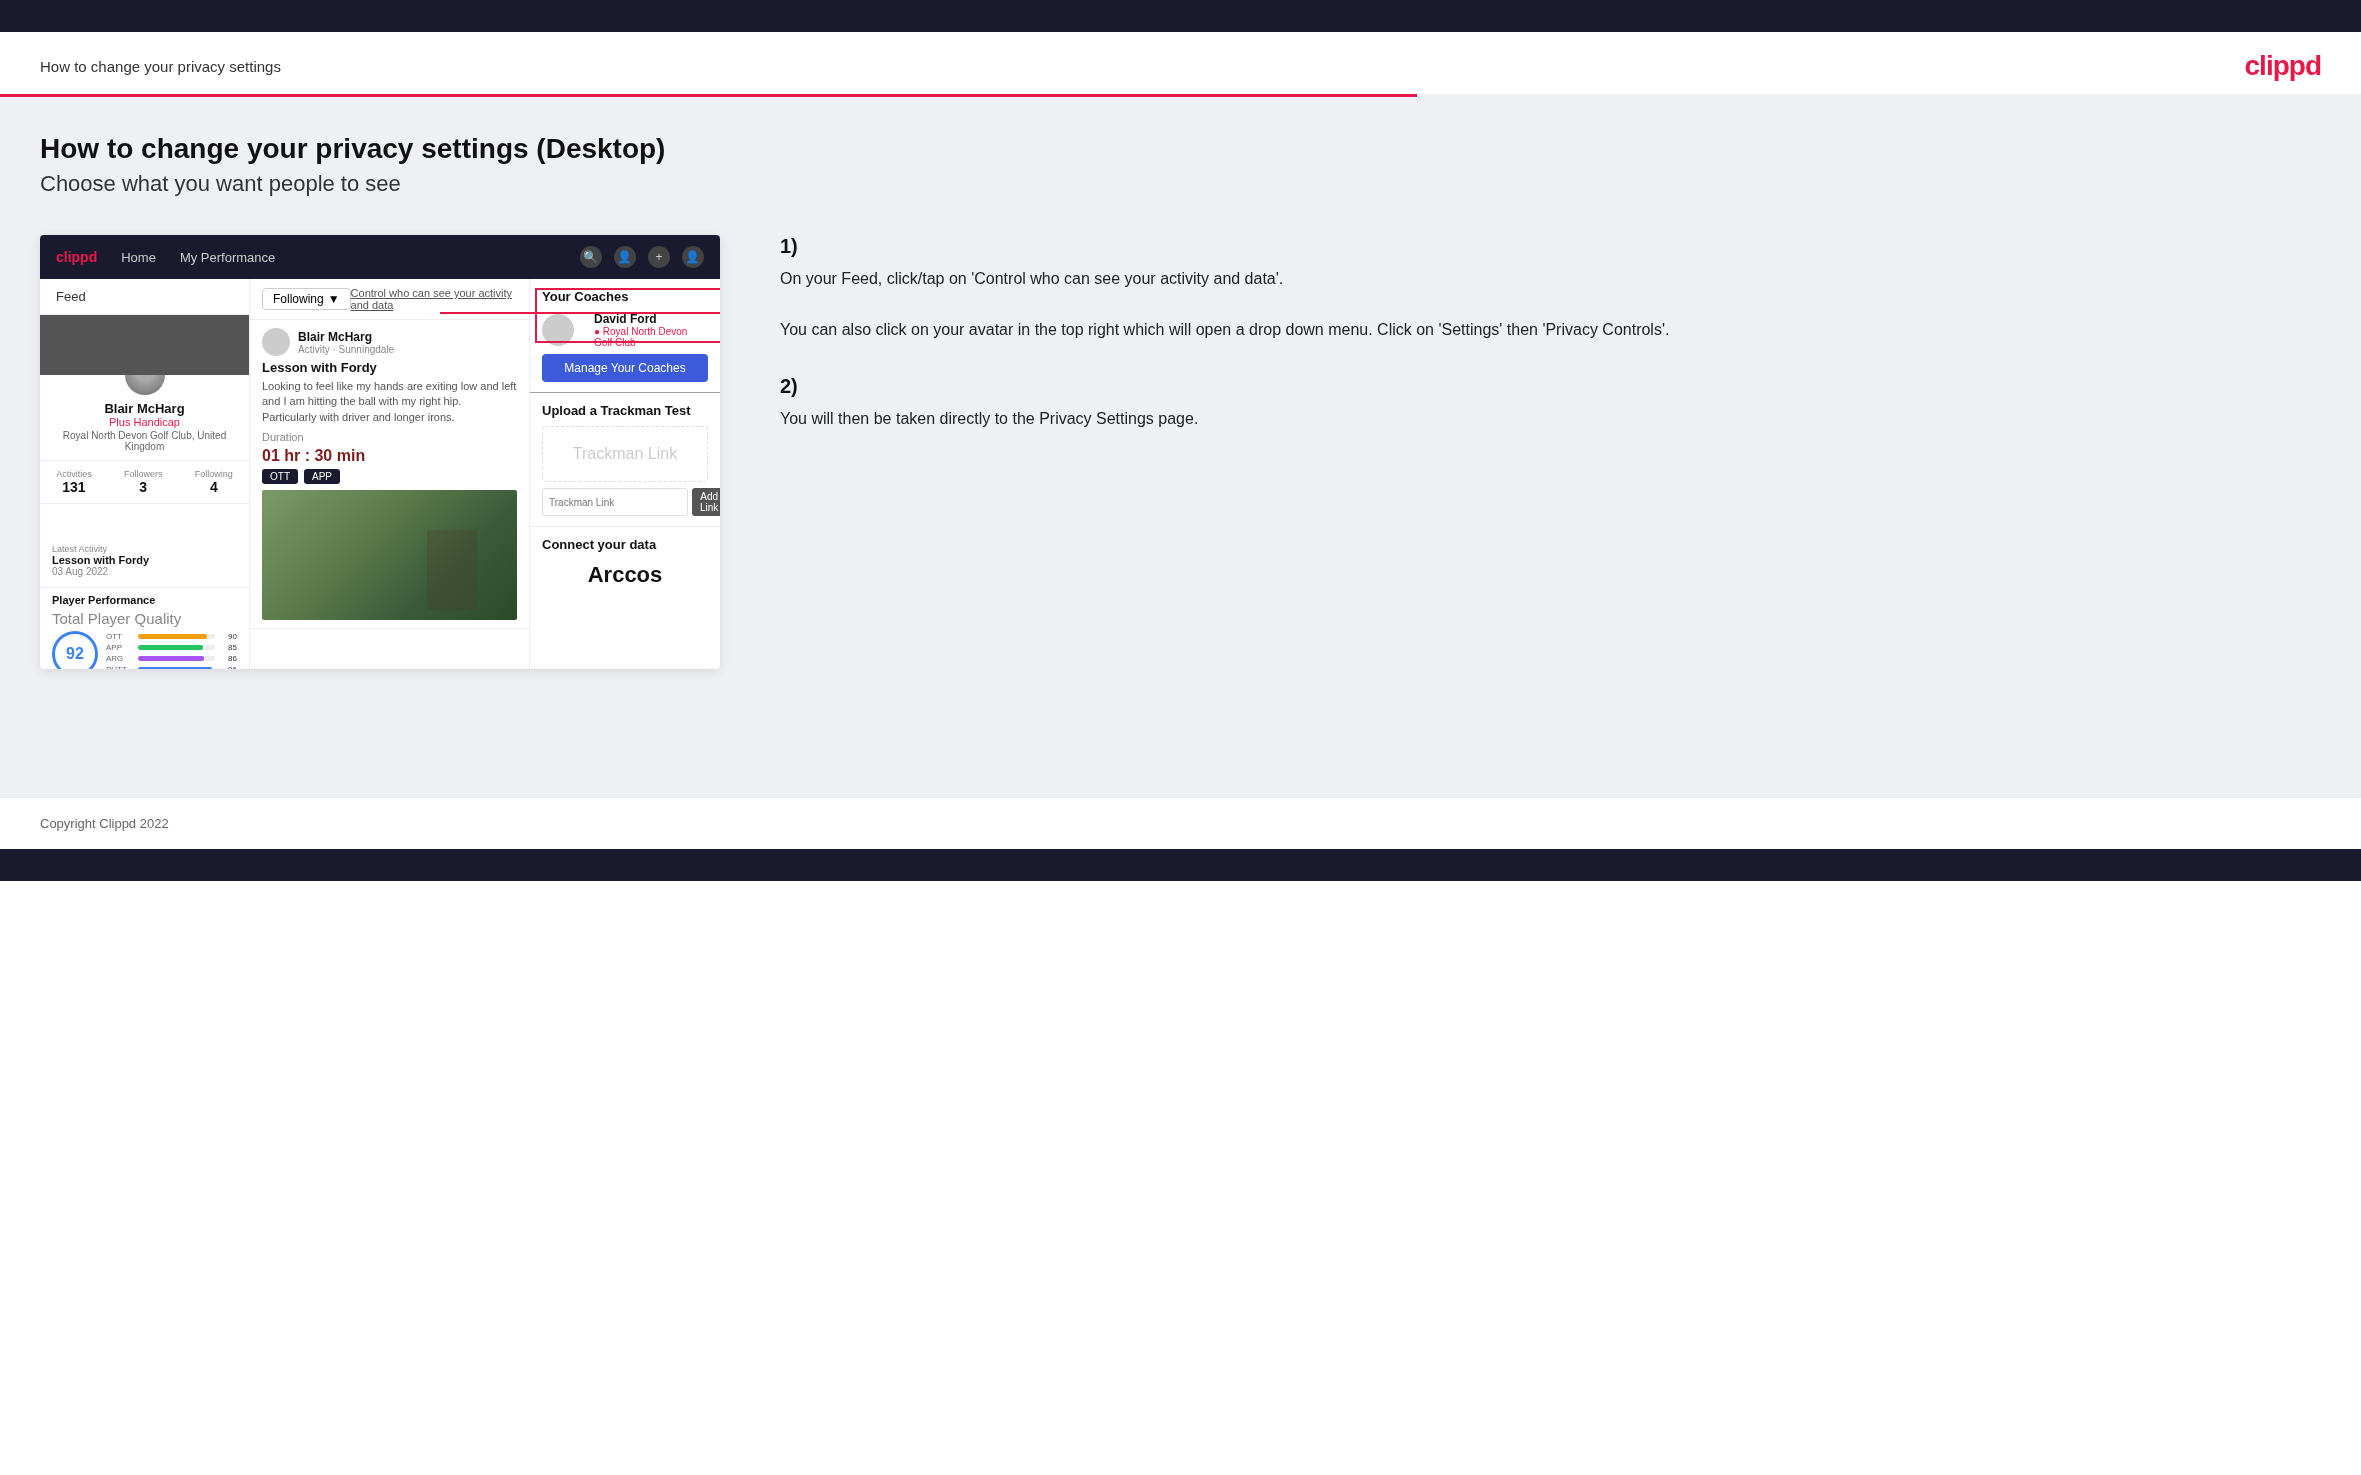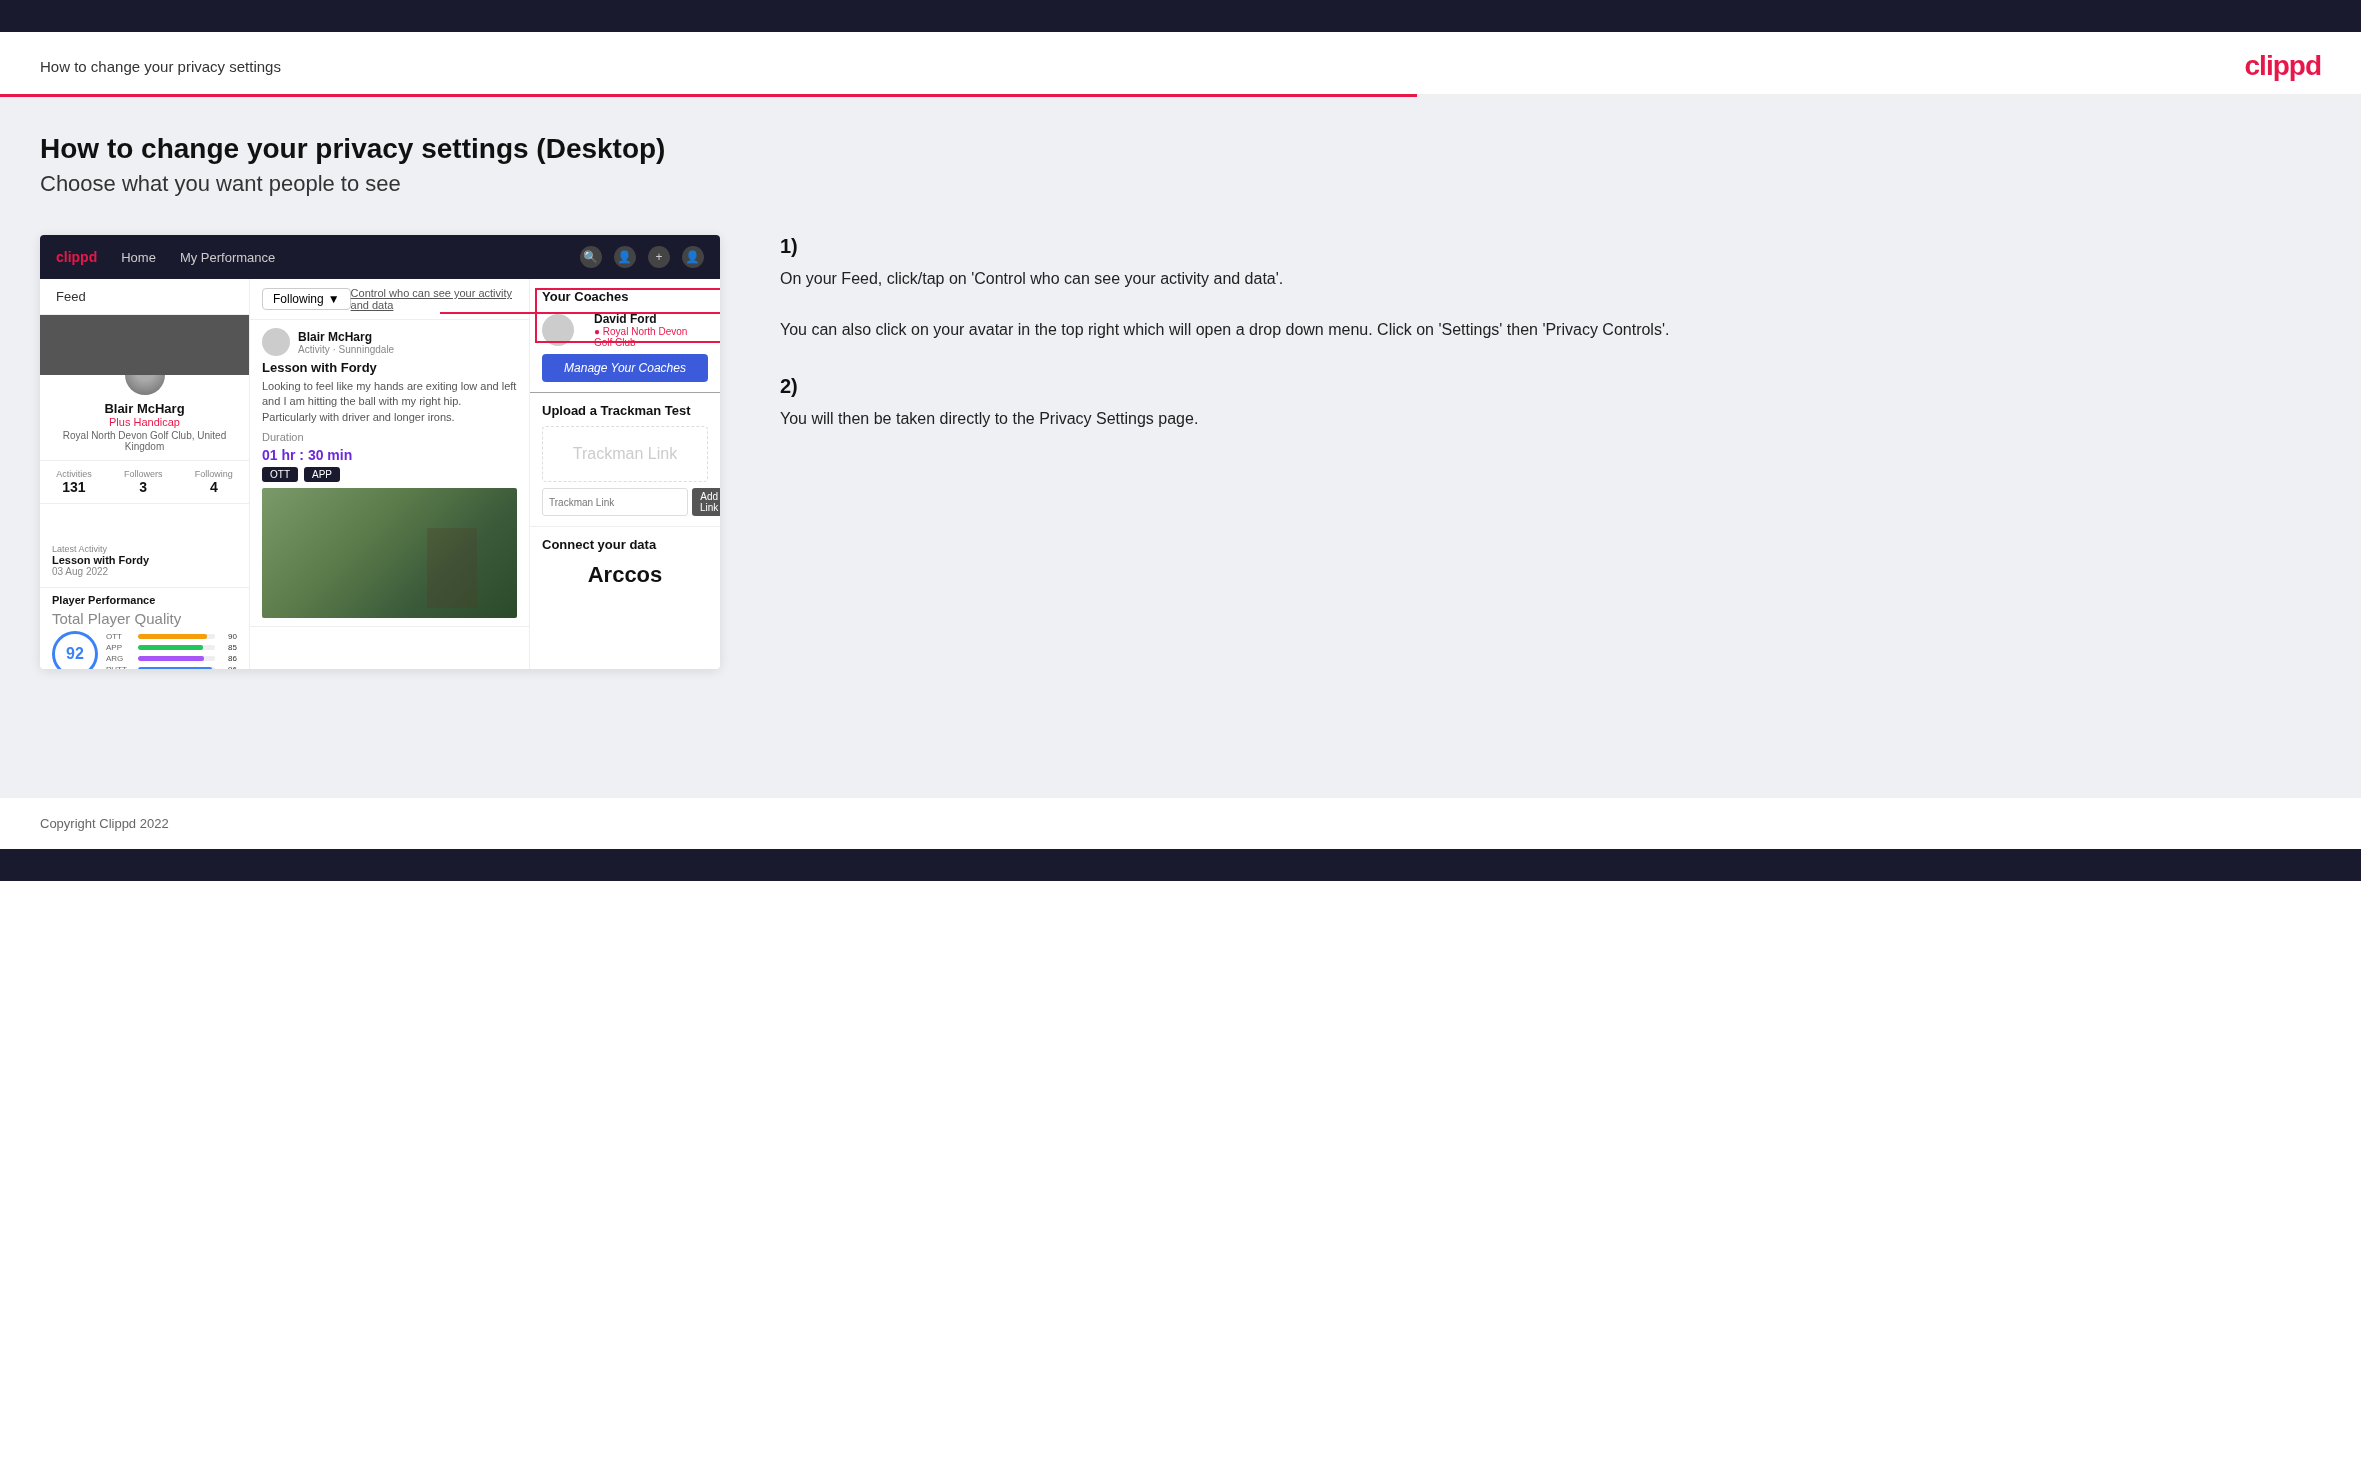--- a/index.html
+++ b/index.html
@@ -341,23 +341,23 @@
       color: #555;
       margin-bottom: 6px;
       line-height: 1.4;
     }
     .post-duration {
       font-size: 11px;
       color: #888;
       margin-bottom: 4px;
     }
     .post-duration-value {
-      font-size: 14px;
-      font-weight: bold;
-      color: #6d28d9;
+      font-size: 16px;
+      font-weight: bold;
+      color: #7f1d1d;
     }
     .post-tags {
       display: flex;
       gap: 6px;
       margin-top: 4px;
     }
     .tag {
       background: #1a1a2e;
       color: #fff;
       font-size: 10px;
@@ -423,21 +423,20 @@
     .manage-coaches-btn {
       background: #3b5bdb;
       color: #fff;
       border: none;
       border-radius: 4px;
       padding: 7px 0;
       width: 100%;
       font-size: 12px;
       cursor: pointer;
       text-align: center;
-      font-style: italic;
     }
 
     .trackman-section {
       border-bottom: 1px solid #eee;
       padding: 10px 12px;
     }
     .trackman-placeholder {
       text-align: center;
       font-size: 16px;
       color: #ccc;

